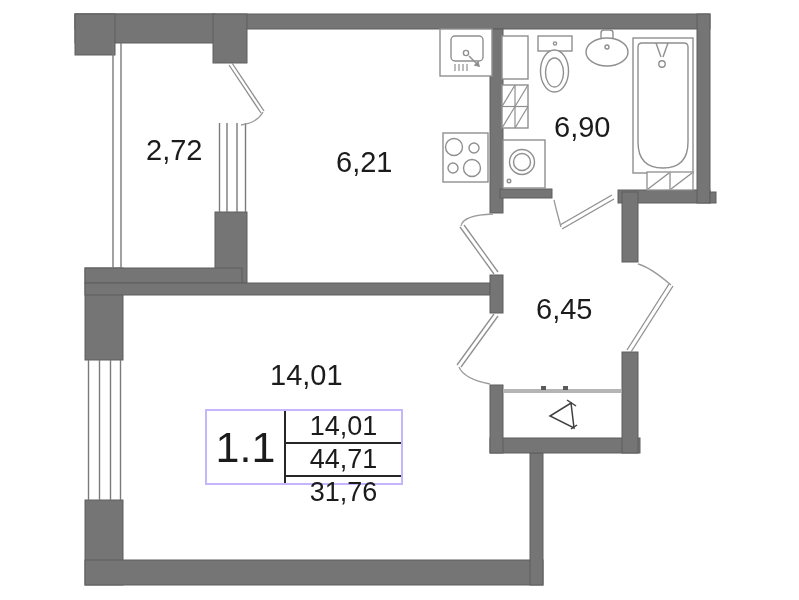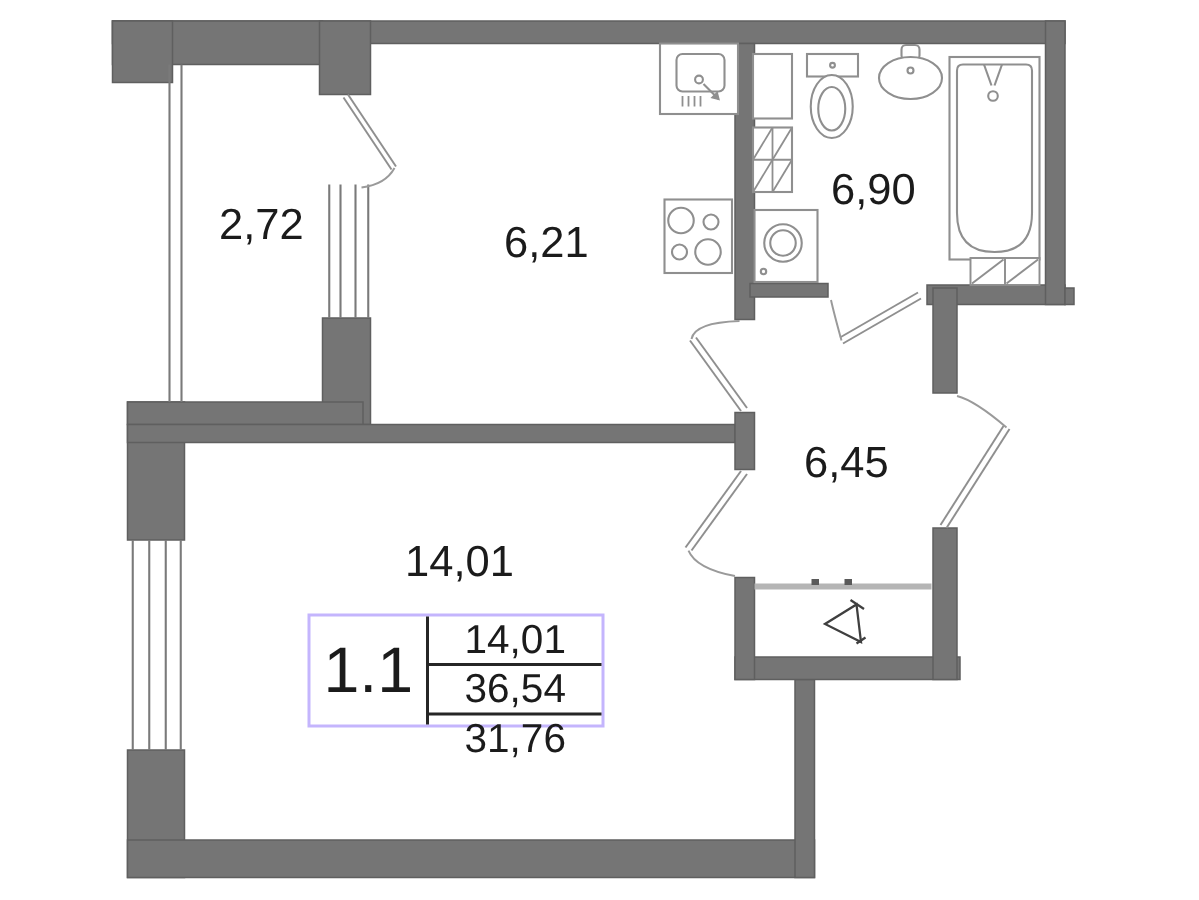--- a/index.html
+++ b/index.html
@@ -187,18 +187,18 @@
   <div class="area-label" style="left:554px; top:113px;">6,90</div>
 
   <div class="area-label" style="left:536px; top:295px;">6,45</div>
 
   <div class="area-label" style="left:270px; top:361px;">14,01</div>
 
   <div class="unit-card">
     <div class="left-cell">1.1</div>
     <div class="right-col">
       <div class="area-row">14,01</div>
-      <div class="area-row">36,54</div>
+      <div class="area-row">44,71</div>
       <div class="area-row">31,76</div>
     </div>
   </div>
 
 </div>
 
 </body></html>

